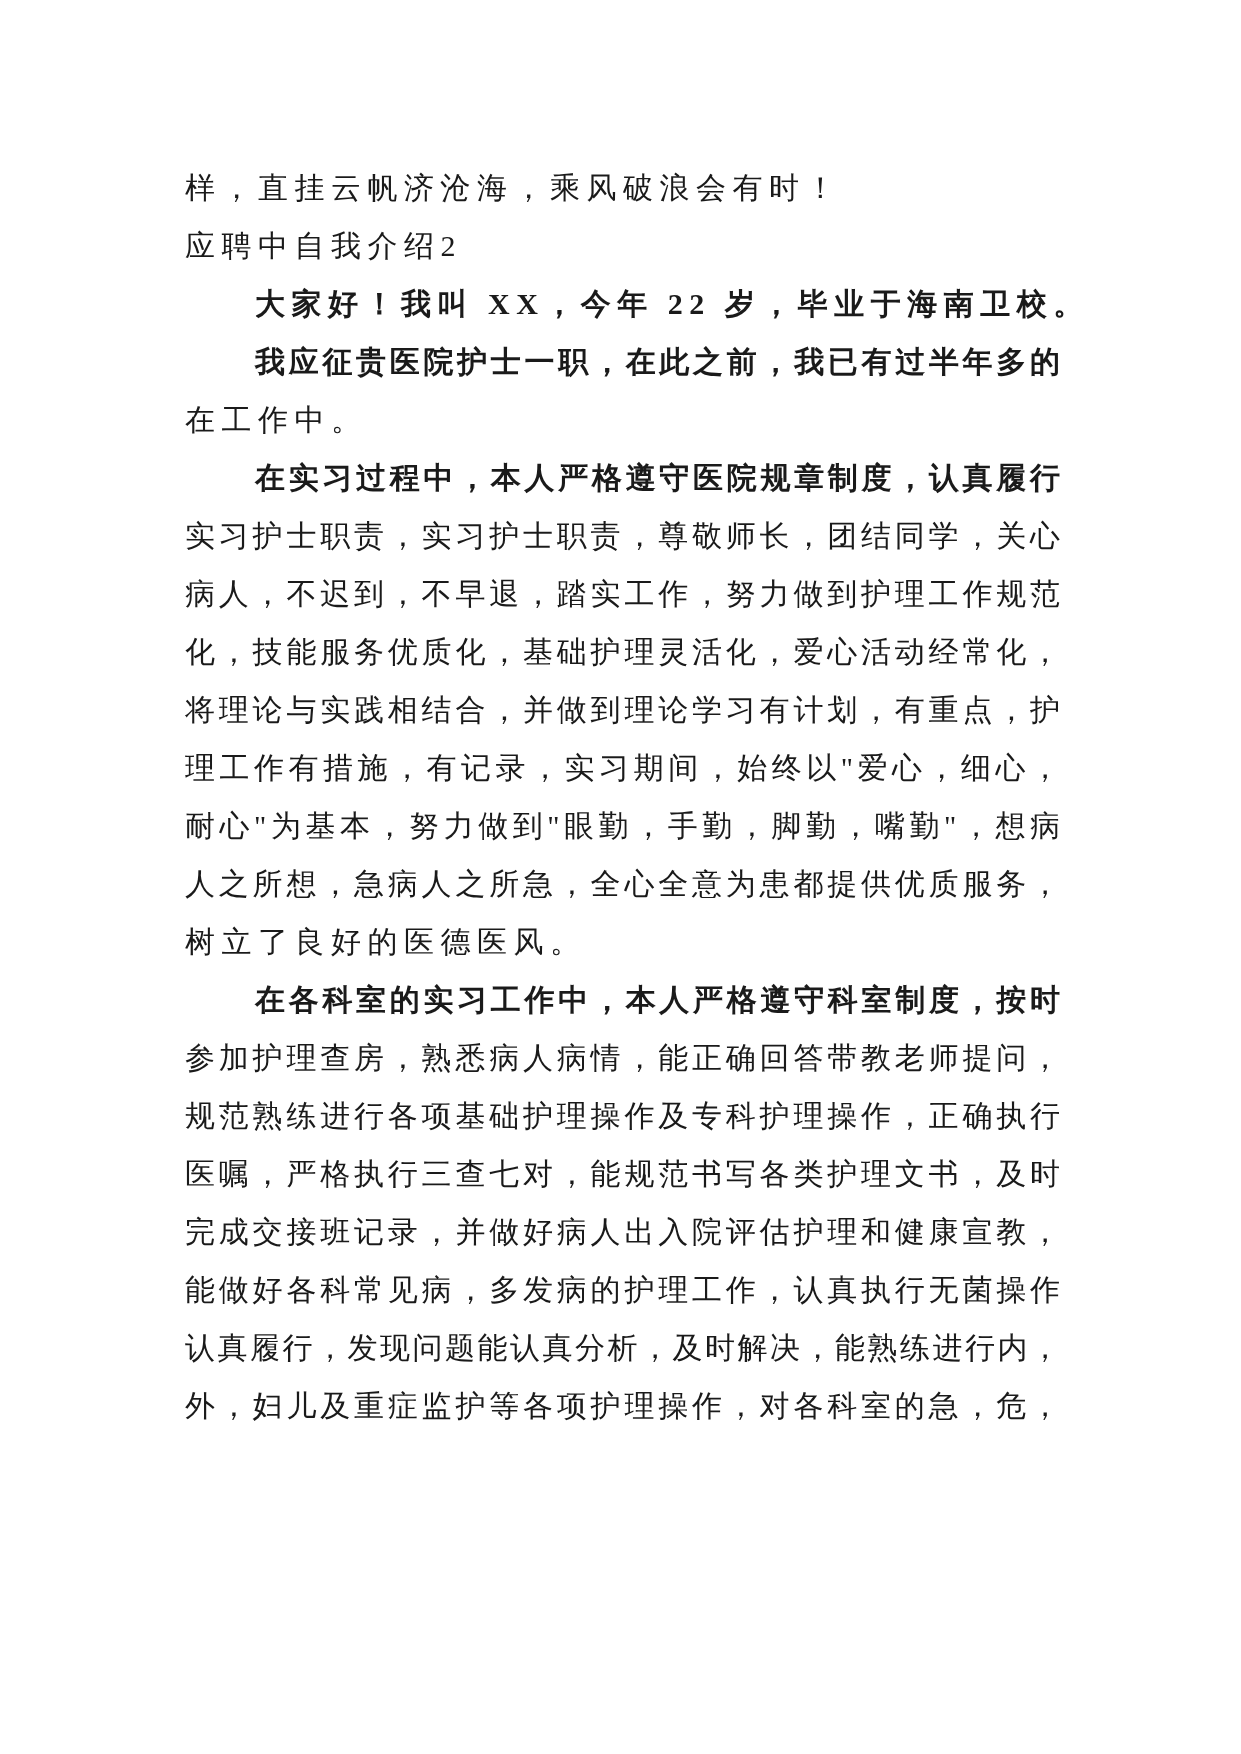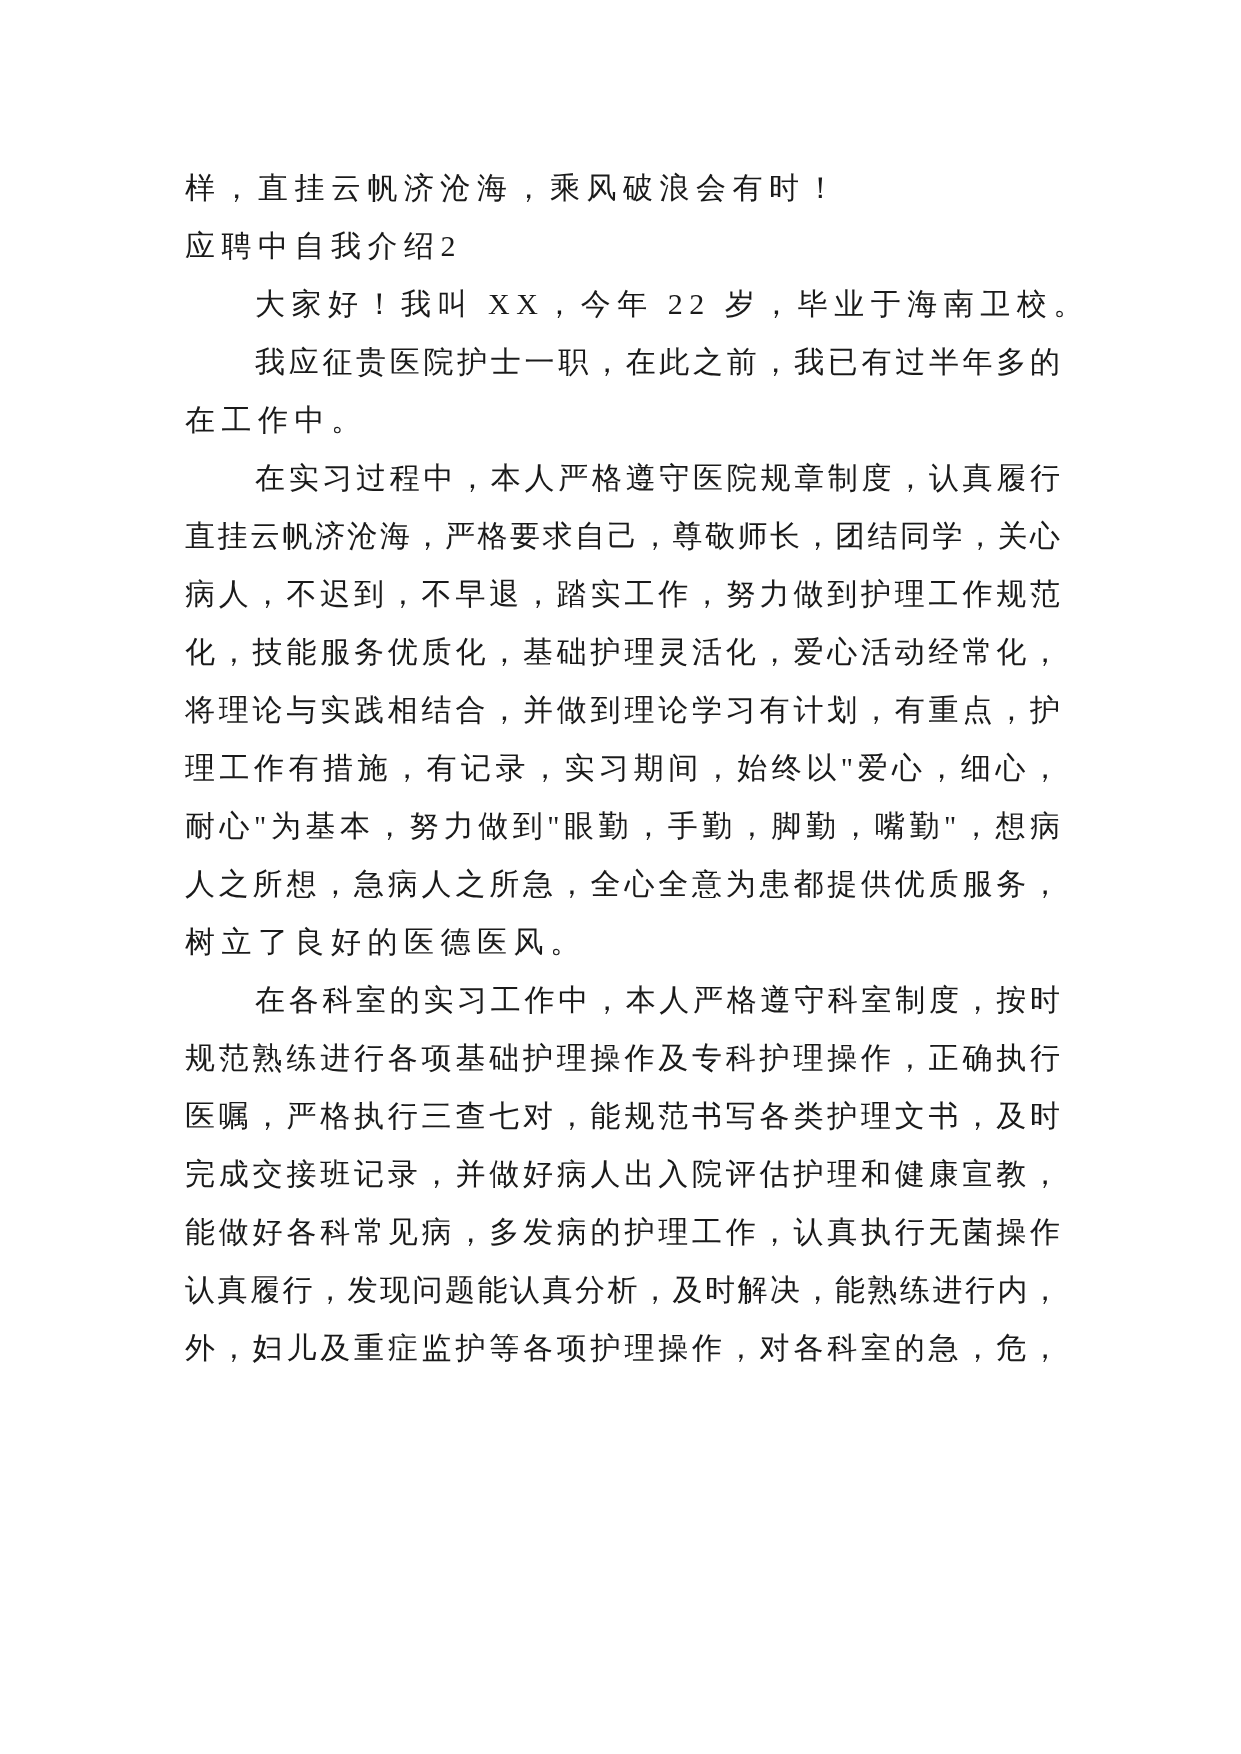--- a/index.html
+++ b/index.html
@@ -37,42 +37,44 @@
     letter-spacing: 6.5px;
   }
   .line.justify {
     white-space: normal;
     letter-spacing: 0;
     text-align: justify;
     text-align-last: justify;
   }
   .line.indent {
     padding-left: 70px;
+    font-weight: bold;
   }
 </style>
 </head>
 <body>
 
 <div class="sheet">
   <div class="textcol">
       <div class="line">样，直挂云帆济沧海，乘风破浪会有时！</div>
       <div class="line">应聘中自我介绍2</div>
       <div class="line indent">大家好！我叫 XX，今年 22 岁，毕业于海南卫校。</div>
       <div class="line indent justify">我应征贵医院护士一职，在此之前，我已有过半年多的</div>
       <div class="line">在工作中。</div>
       <div class="line indent justify">在实习过程中，本人严格遵守医院规章制度，认真履行</div>
-      <div class="line justify">直挂云帆济沧海，严格要求自己，尊敬师长，团结同学，关心</div>
+      <div class="line justify">实习护士职责，实习护士职责，尊敬师长，团结同学，关心</div>
       <div class="line justify">病人，不迟到，不早退，踏实工作，努力做到护理工作规范</div>
       <div class="line justify">化，技能服务优质化，基础护理灵活化，爱心活动经常化，</div>
       <div class="line justify">将理论与实践相结合，并做到理论学习有计划，有重点，护</div>
       <div class="line justify">理工作有措施，有记录，实习期间，始终以"爱心，细心，</div>
       <div class="line justify">耐心"为基本，努力做到"眼勤，手勤，脚勤，嘴勤"，想病</div>
       <div class="line justify">人之所想，急病人之所急，全心全意为患都提供优质服务，</div>
       <div class="line">树立了良好的医德医风。</div>
       <div class="line indent justify">在各科室的实习工作中，本人严格遵守科室制度，按时</div>
+      <div class="line justify">参加护理查房，熟悉病人病情，能正确回答带教老师提问，</div>
       <div class="line justify">规范熟练进行各项基础护理操作及专科护理操作，正确执行</div>
       <div class="line justify">医嘱，严格执行三查七对，能规范书写各类护理文书，及时</div>
       <div class="line justify">完成交接班记录，并做好病人出入院评估护理和健康宣教，</div>
       <div class="line justify">能做好各科常见病，多发病的护理工作，认真执行无菌操作</div>
       <div class="line justify">认真履行，发现问题能认真分析，及时解决，能熟练进行内，</div>
       <div class="line justify">外，妇儿及重症监护等各项护理操作，对各科室的急，危，</div>
     </div>
 </div>
 
 </body></html>

